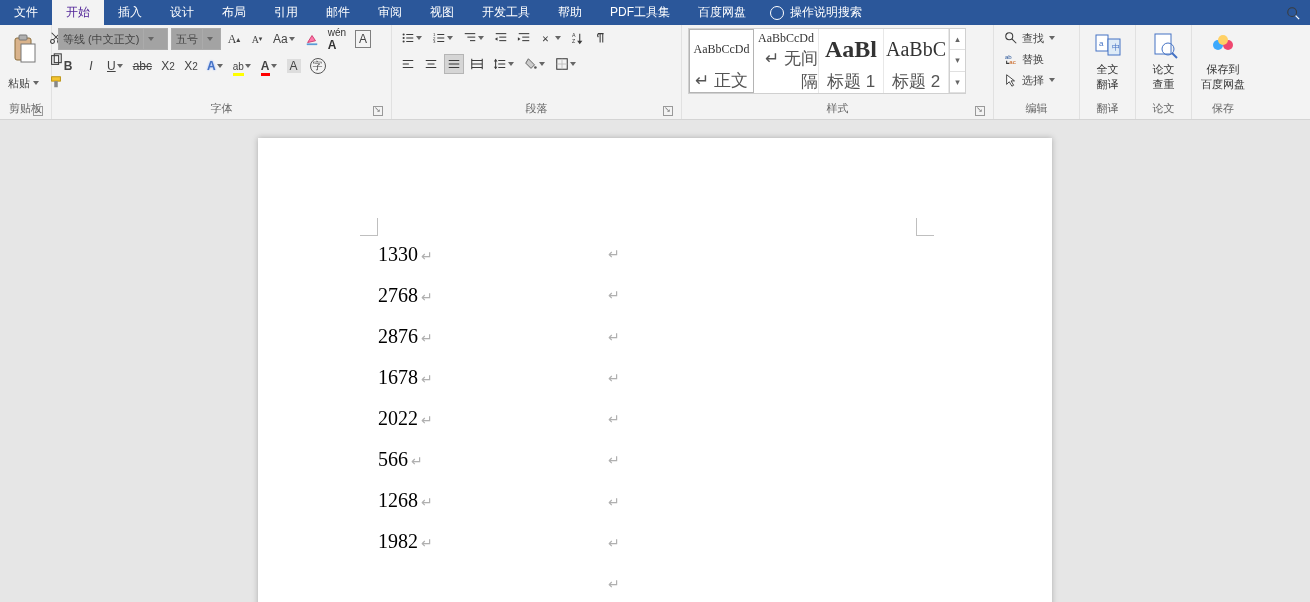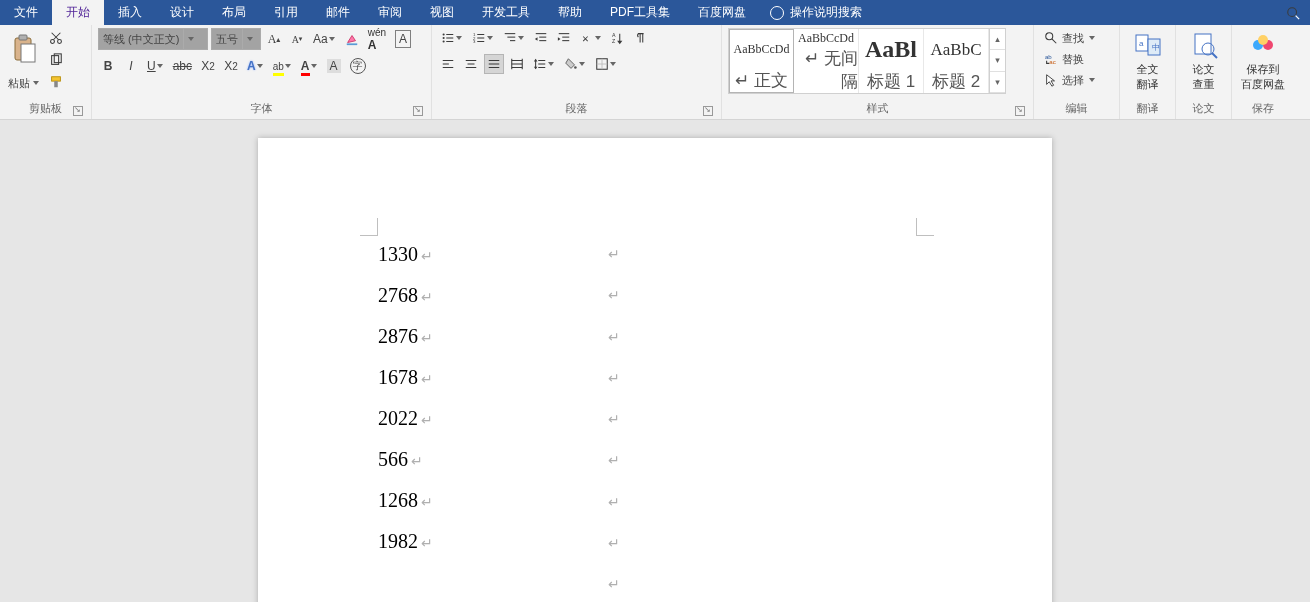--- a/index.html
+++ b/index.html
@@ -98,21 +98,21 @@
   <div class="search-icon">
     <svg width="14" height="14" viewBox="0 0 16 16">
         <circle cx="7" cy="7" r="5" class="stroke" stroke="#fff"></circle>
         <line x1="11" y1="11" x2="15" y2="15" stroke="#fff" stroke-width="1.5"></line>
       </svg>
   </div>
 </div>
 
 <div class="ribbon">
 
-  <div class="group" style="width:92px">
+  <div class="group" style="width:52px">
     <div class="group-body">
       <div class="col" style="align-items:center">
         <div class="clip-big">
           <svg width="26" height="30" viewBox="0 0 26 30">
               <rect x="4" y="4" width="16" height="22" rx="2" fill="#d9b38c" stroke="#8a6d3b"></rect>
               <rect x="8" y="1" width="8" height="5" rx="1" fill="#b0b0b0" stroke="#777"></rect>
               <rect x="10" y="10" width="14" height="18" fill="#fff" stroke="#777"></rect>
             </svg>
         </div>
         <div style="font-size:11px; display:flex; align-items:center; gap:2px;">
@@ -355,21 +355,21 @@
           </div>
         <div class="style-item">
             <div class="prev" style="font-size:12px">AaBbCcDd</div>
             <div class="nm">↵ 无间隔</div>
           </div>
         <div class="style-item">
             <div class="prev" style="font-size:24px;font-weight:bold">AaBl</div>
             <div class="nm">标题 1</div>
           </div>
         <div class="style-item">
-            <div class="prev" style="font-size:17px">AaBbC</div>
+            <div class="prev" style="font-size:20px">AaBbC</div>
             <div class="nm">标题 2</div>
           </div>
         <div class="styles-more">
             <div>▴</div>
             <div>▾</div>
             <div>▾</div>
           </div>
       </div>
     </div>
     <div class="group-label"><span>样式</span><span class="dlg"></span></div>

